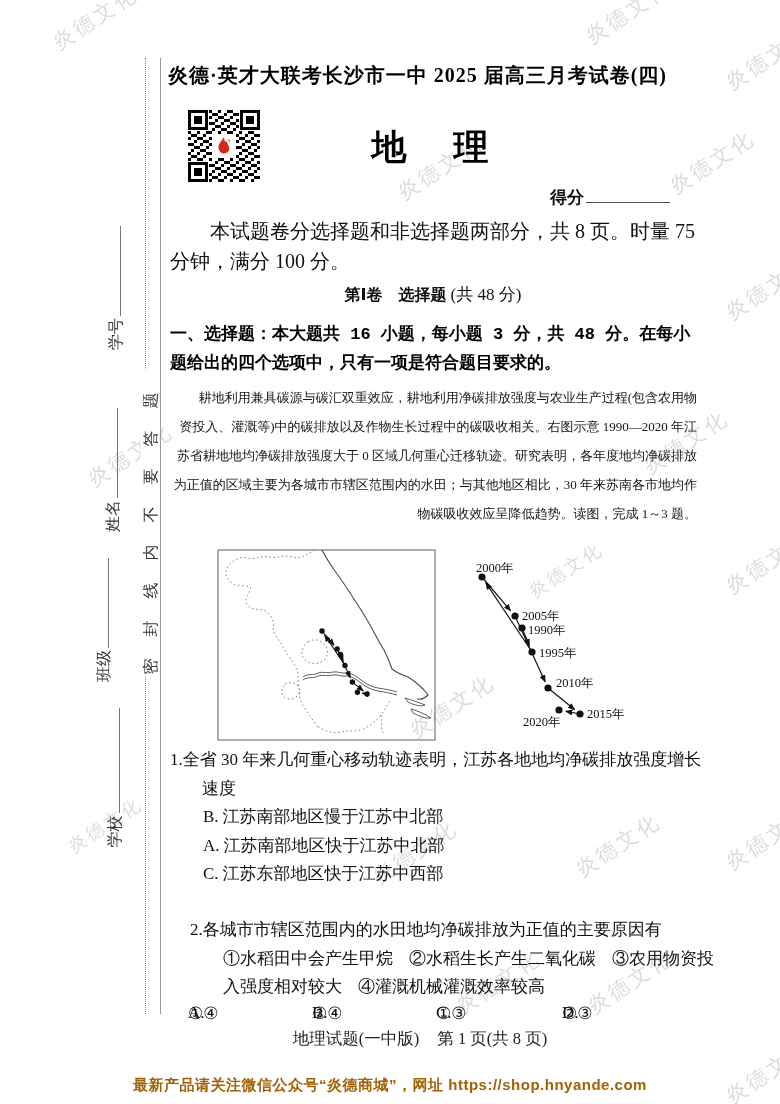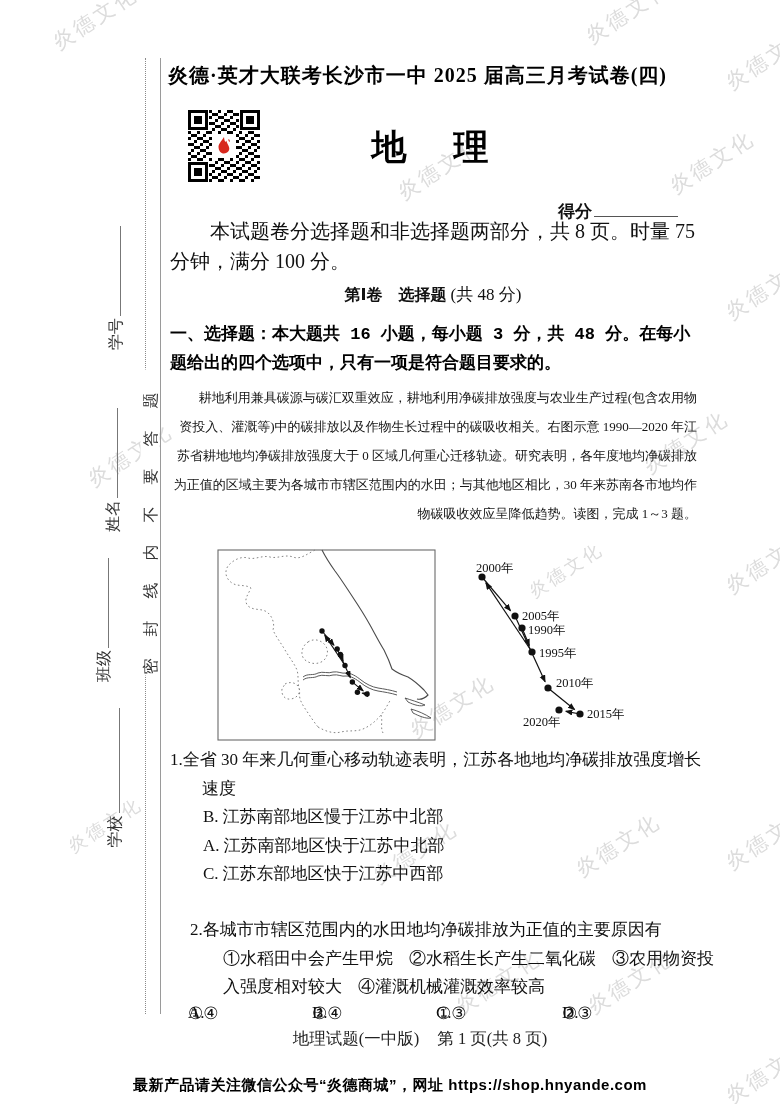--- a/index.html
+++ b/index.html
@@ -32,21 +32,21 @@
   
   .exam-title{
     left:168px;top:62px;width:530px;
     font-size:20px;font-weight:700;letter-spacing:1px;color:#000;
   }
   .subject-title{
     left:168px;top:124px;width:530px;text-align:center;
     font-family:"Liberation Sans","DejaVu Sans",sans-serif;
     font-size:35px;font-weight:700;letter-spacing:6px;color:#000;
   }
-  .score-row{left:550px;top:200px;font-family:"Liberation Sans","DejaVu Sans",sans-serif;font-size:17px;font-weight:700;margin-left:8px;}
+  .score-row{left:550px;top:186px;font-family:"Liberation Sans","DejaVu Sans",sans-serif;font-size:17px;font-weight:700;}
   .score-line{display:inline-block;width:84px;border-bottom:1.6px solid #555;height:16px;margin-left:2px;}
   .intro{left:170px;top:216px;width:527px;font-size:20px;line-height:30px;text-indent:2em;}
   .part1{left:168px;top:283px;width:530px;text-align:center;}
   .part1 .p1b{font-family:"Liberation Sans","DejaVu Sans",sans-serif;font-size:16px;font-weight:700;}
   .part1 .p1n{font-size:17px;}
   .instruction{
     left:170px;top:320px;width:528px;
     font-family:Liberation Mono, monospace;
     font-size:17px;font-weight:700;line-height:29px;color:#000;
   }
@@ -58,21 +58,21 @@
   .opt .okey{margin-right:4px;}
   .items span{margin-right:16px;}
   .ansrow{position:absolute;left:170px;top:1003px;width:530px;height:26px;font-size:17px;}
   .ansrow span{position:absolute;white-space:nowrap;}
   .ansrow .oA{left:18px;} .ansrow .oB{left:142px;} .ansrow .oC{left:266px;} .ansrow .oD{left:392px;}
   .footer{left:140px;top:1028px;width:560px;text-align:center;font-size:16.5px;color:#222;}
   .footer span{margin:0 9px;}
   .promo{
     left:0;top:1076px;width:780px;text-align:center;
     font-family:"Liberation Sans","DejaVu Sans",sans-serif;
-    font-size:15px;font-weight:600;color:#000000;letter-spacing:.5px;
+    font-size:15px;font-weight:600;color:#a16207;letter-spacing:.5px;
   }
   #fig-svg{position:absolute;left:215px;top:546px;}
 </style>
 </head>
 <body>
 
 <div class="wm" style="left:95px;top:18px">炎德文化</div>
 <div class="wm" style="left:628px;top:12px">炎德文化</div>
 <div class="wm" style="left:768px;top:58px">炎德文化</div>
 <div class="wm" style="left:440px;top:168px">炎德文化</div>

